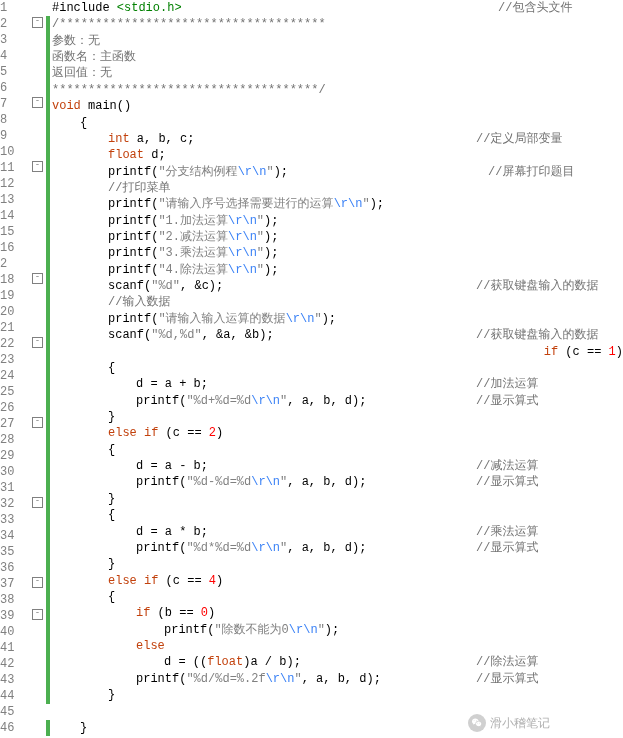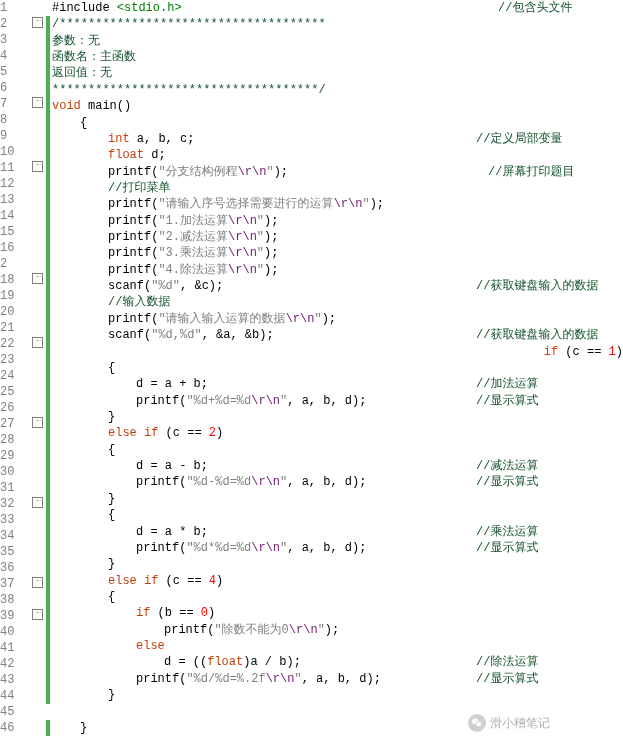--- a/index.html
+++ b/index.html
@@ -52,25 +52,25 @@
   .code {
     white-space: pre;
     flex-grow: 1;
     padding-left: 2px;
   }
   .row {
     display: flex;
     height: 16px;
   } 
   .c-inc  { color: #008000; } 
-  .c-cm   { color: #14532d; } 
+  .c-cm   { color: #737373; } 
   .c-kw   { color: #c2410c; } 
   .c-id   { color: #000; }
   .c-str  { color: #808080; } 
-  .c-esc  { color: #701a75; } 
+  .c-esc  { color: #3b82f6; } 
   .c-num  { color: #ff0000; } 
   .watermark {
     position: absolute;
     top: 714px;
     left: 468px;
     font-size: 12px;
     color: #b0b0b0;
     display:flex;
     align-items:center;
     gap:4px;

